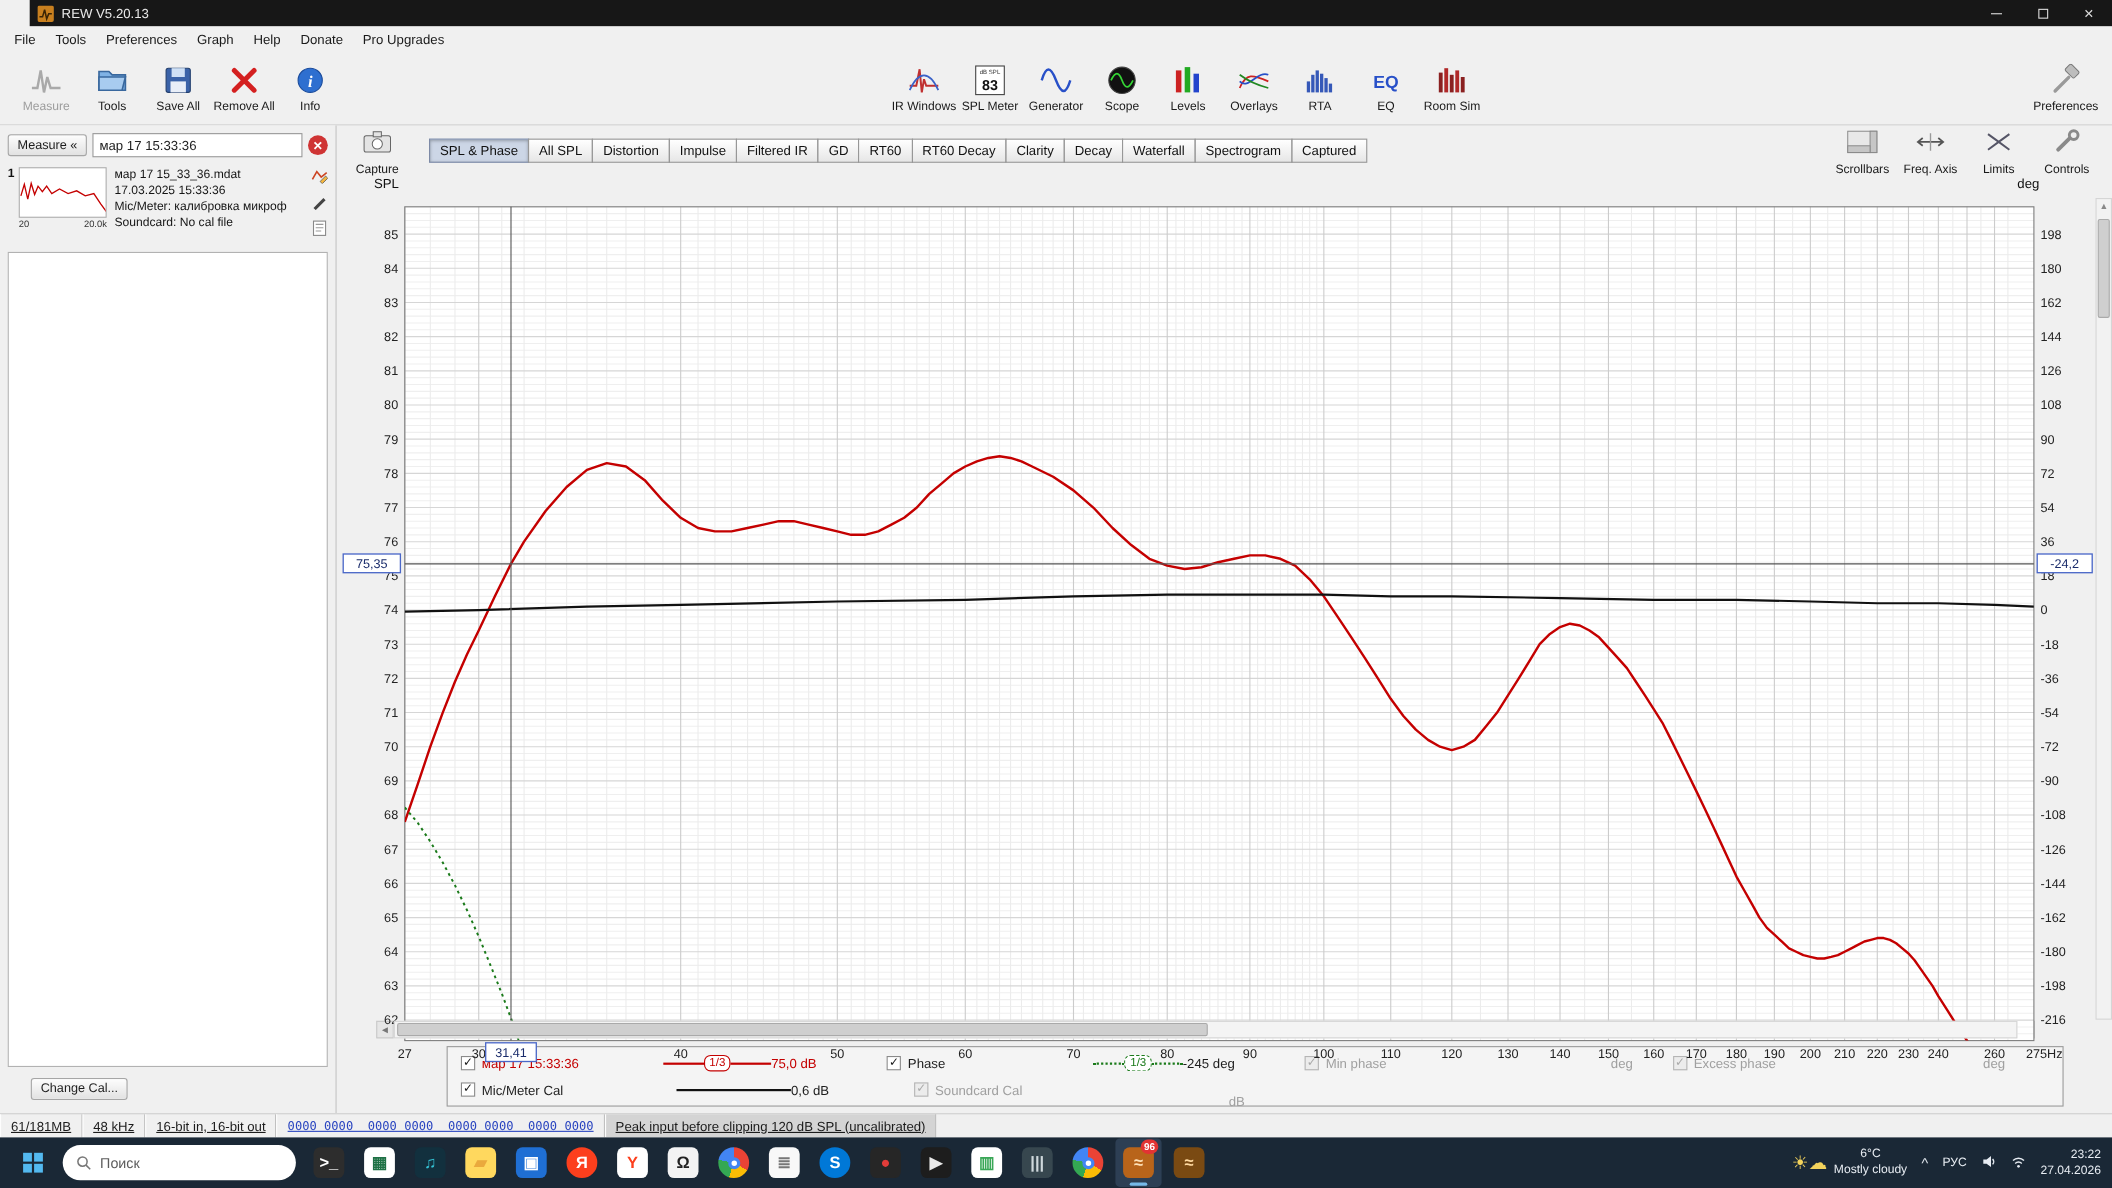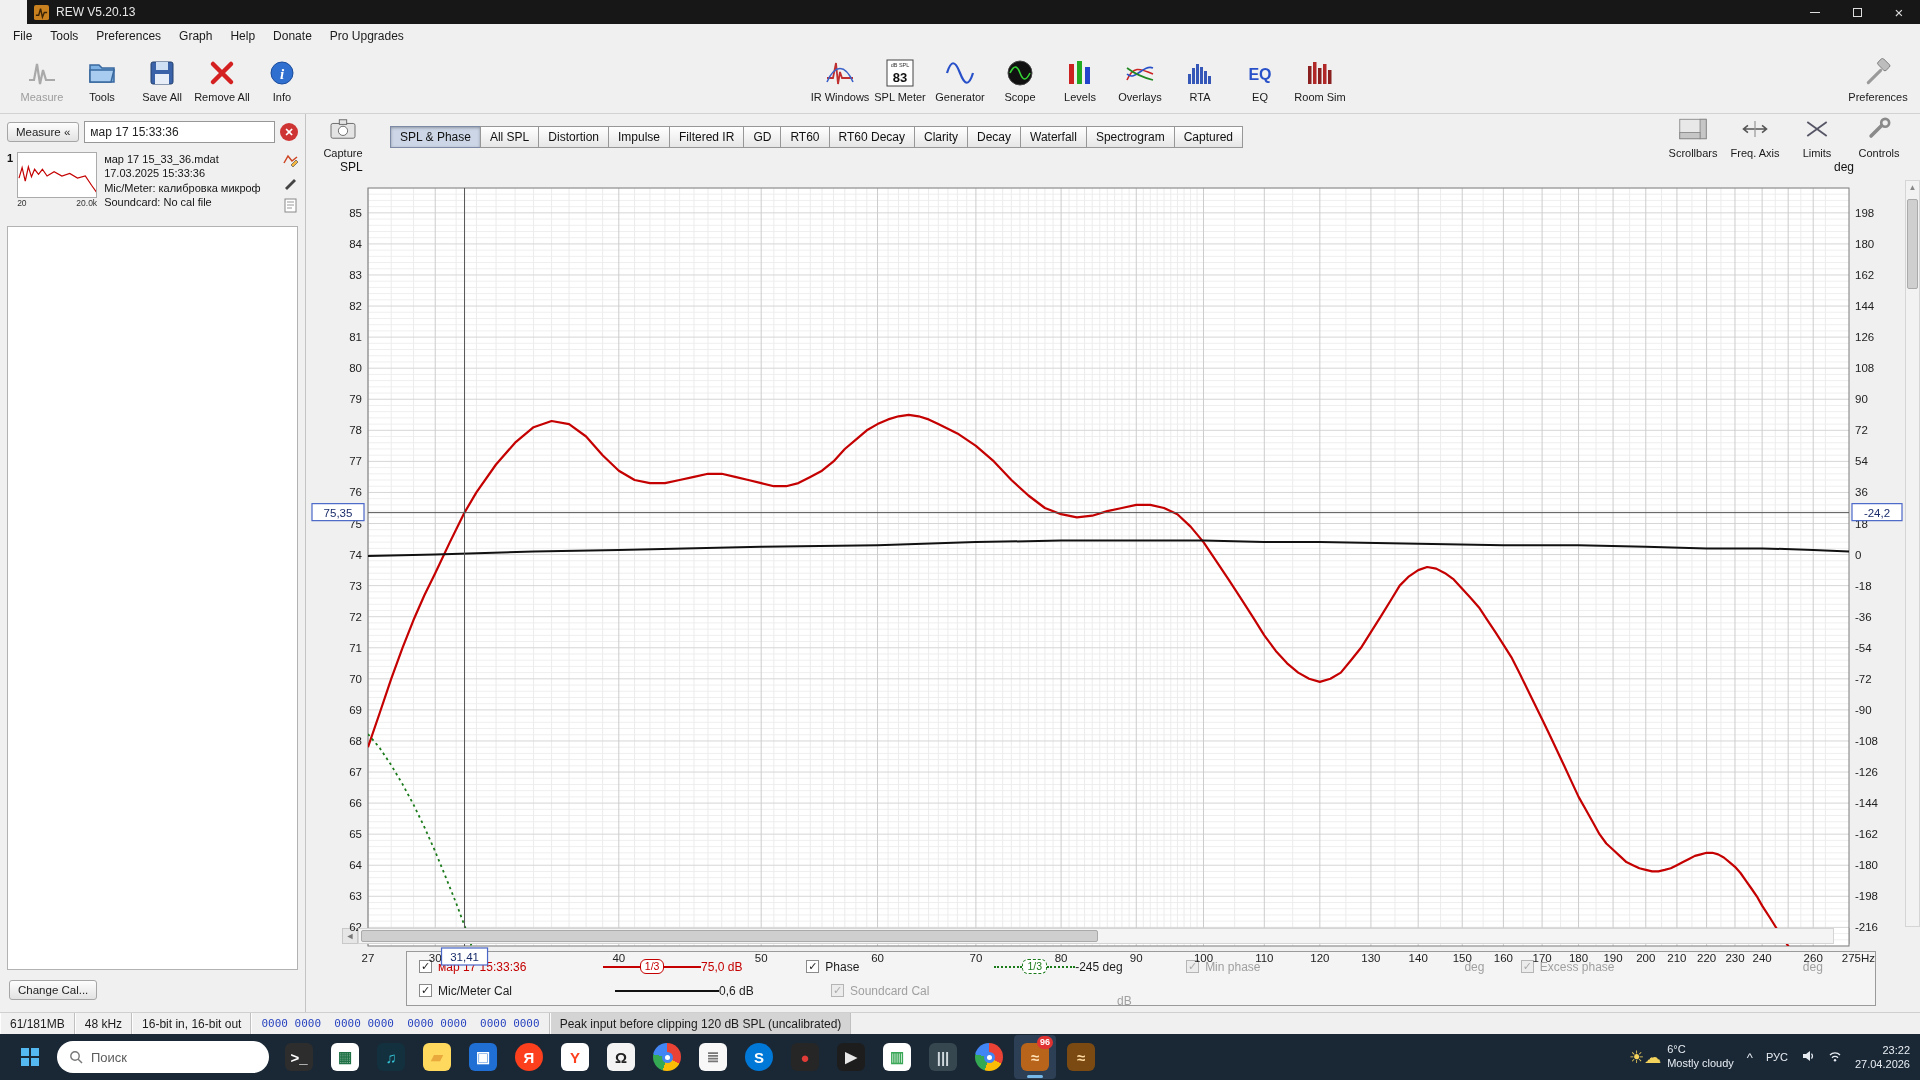--- a/index.html
+++ b/index.html
@@ -39,21 +39,21 @@
   .lp-filter { flex:1; height:22px; border:1px solid #979797; font-size:12px; padding:0 5px; background:#fff; color:#222; font-family:"Liberation Sans",sans-serif; }
   .lp-x { width:18px; height:18px; min-width:18px; border-radius:50%; background:#cf3434; color:#fff; display:flex; align-items:center; justify-content:center; font-size:11px; font-weight:bold; }
   .meas { display:flex; padding:5px 7px; gap:7px; }
   .meas-left { display:flex; gap:4px; }
   .meas-num { font-size:11px; color:#111; font-weight:bold; }
   .thumb-plot { width:80px; height:46px; background:#fff; border:1px solid #ababab; }
   .thumb-x { width:80px; display:flex; justify-content:space-between; font-size:8.5px; color:#333; }
   .meas-text { flex:1; font-size:11px; color:#151515; line-height:1.3; overflow:hidden; white-space:nowrap; }
   .meas-icons { display:flex; flex-direction:column; gap:4px; align-items:center; }
   .lp-list { flex:1; margin:4px 7px; background:#fff; border:1px solid #b2b2b2; }
-  .lp-bottom { padding:6px 9px 12px 9px; }
+  .lp-bottom { padding:6px 9px 12px 9px;margin-left:19px; }
 
   
   .content { flex:1; display:flex; flex-direction:column; min-width:0; }
   .content-header { height:46px; display:flex; align-items:flex-start; padding:3px 10px 0 6px; }
   .hdr-btn { width:62px; height:42px; display:flex; flex-direction:column; align-items:center; justify-content:flex-start; gap:2px; }
   .hdr-btn svg { width:30px; height:24px; }
   .hdr-label { font-size:11px; color:#1a1a1a; white-space:nowrap; }
   .tabs { display:flex; margin:9px 0 0 16px; }
   .tab { font-size:12px; padding:3px 9px; border:1px solid #979797; background:linear-gradient(#ffffff,#e6e6e6); margin-right:-1px; color:#111; white-space:nowrap; }
   .tab.selected { background:#ccd6e6; border-color:#7d8aa6; box-shadow:inset 0 1px 3px rgba(0,0,0,.3); }
@@ -78,41 +78,41 @@
   .lrow { display:flex; align-items:center; height:21px; font-size:12px; }
   .lcell { display:flex; align-items:center; gap:6px; }
   .cb { width:13px; height:13px; min-width:13px; border:1px solid #8a8a8a; background:#fff; font-size:11px; line-height:11px; text-align:center; color:#1a1a1a; }
   .cb.dim { border-color:#b5b5b5; background:#ececec; color:#aaa; }
   .sampleline { height:0; border-top:2px solid; flex:1; }
   .smoothbox { border:1.5px solid; border-radius:6px; font-size:10.5px; padding:0 4px; line-height:13px; background:#fff; }
   .samplewrap { display:flex; align-items:center; }
 
   
   .statusbar { height:22px; background:#f0f0f0; border-top:1px solid #cfcfcf; display:flex; font-size:12px; color:#1c1c1c; flex:0 0 auto; }
-  .scell { border-right:1px solid #c0c0c0; border-left:1px solid #fdfdfd; padding:2px 9px; display:flex; align-items:center; white-space:pre; }
+  .scell { border-right:1px solid #c0c0c0; border-left:1px solid #fdfdfd; padding:2px 9px; display:flex; align-items:center; white-space:pre;text-decoration:underline; }
   .scell.bits { color:#2b46c0; font-family:"DejaVu Sans Mono",monospace; font-size:11px;text-align:center; }
   .scell.alert { background:#d4d4d4; }
 
   
   .taskbar { height:46px; background:#1a2836; display:flex; align-items:center; padding:0 10px; gap:7px; flex:0 0 auto; }
   .start { width:40px; height:40px; display:grid; place-items:center; border-radius:4px; }
   .winlogo { display:grid; grid-template-columns:8px 8px; grid-template-rows:8px 8px; gap:1.5px; }
   .winlogo span { background:#53b9f0; }
   .search { width:212px; height:32px; background:#fff; border-radius:16px; display:flex; align-items:center; padding:0 12px; gap:8px; font-size:13px; color:#5c5c5c; }
   .apps { display:flex; gap:4px; margin-left:2px; }
   .app { width:42px; height:44px; position:relative; display:flex; align-items:center; justify-content:center; border-radius:4px; }
   .app.active { background:#2d3f54; }
   .app-icon { width:28px; height:28px; display:flex; align-items:center; justify-content:center; font-size:15px; font-weight:bold; border-radius:6px; }
   .app .badge { position:absolute; top:1px; right:3px; background:#e23333; color:#fff; border-radius:8px; font-size:9px; padding:0 3px; min-width:11px; text-align:center; line-height:13px; font-weight:bold; }
   .app .underline { position:absolute; bottom:1px; left:13px; width:16px; height:3px; background:#76b9e8; border-radius:2px; }
   .chrome-dot { width:11px; height:11px; background:#fff; border:3px solid #4285f4; border-radius:50%; }
   .tray { margin-left:auto; display:flex; align-items:center; gap:13px; color:#e8edf3; font-size:11px; }
   .weather { display:flex; gap:6px; align-items:center; }
   .w-icon { font-size:17px; color:#f3d35c; }
-  .w-text { line-height:1.25; }
+  .w-text { line-height:1.25;text-align:center; }
   .clock { text-align:right; line-height:1.3; }
   .chev { font-size:13px; color:#dfe5ec; }
 </style>
 </head>
 <body>
 
 <div class="titlebar">
   <span class="app-ico">
     <svg viewBox="0 0 16 16">
         <rect x="0" y="0" width="16" height="16" rx="2" fill="#c9801f"></rect>

